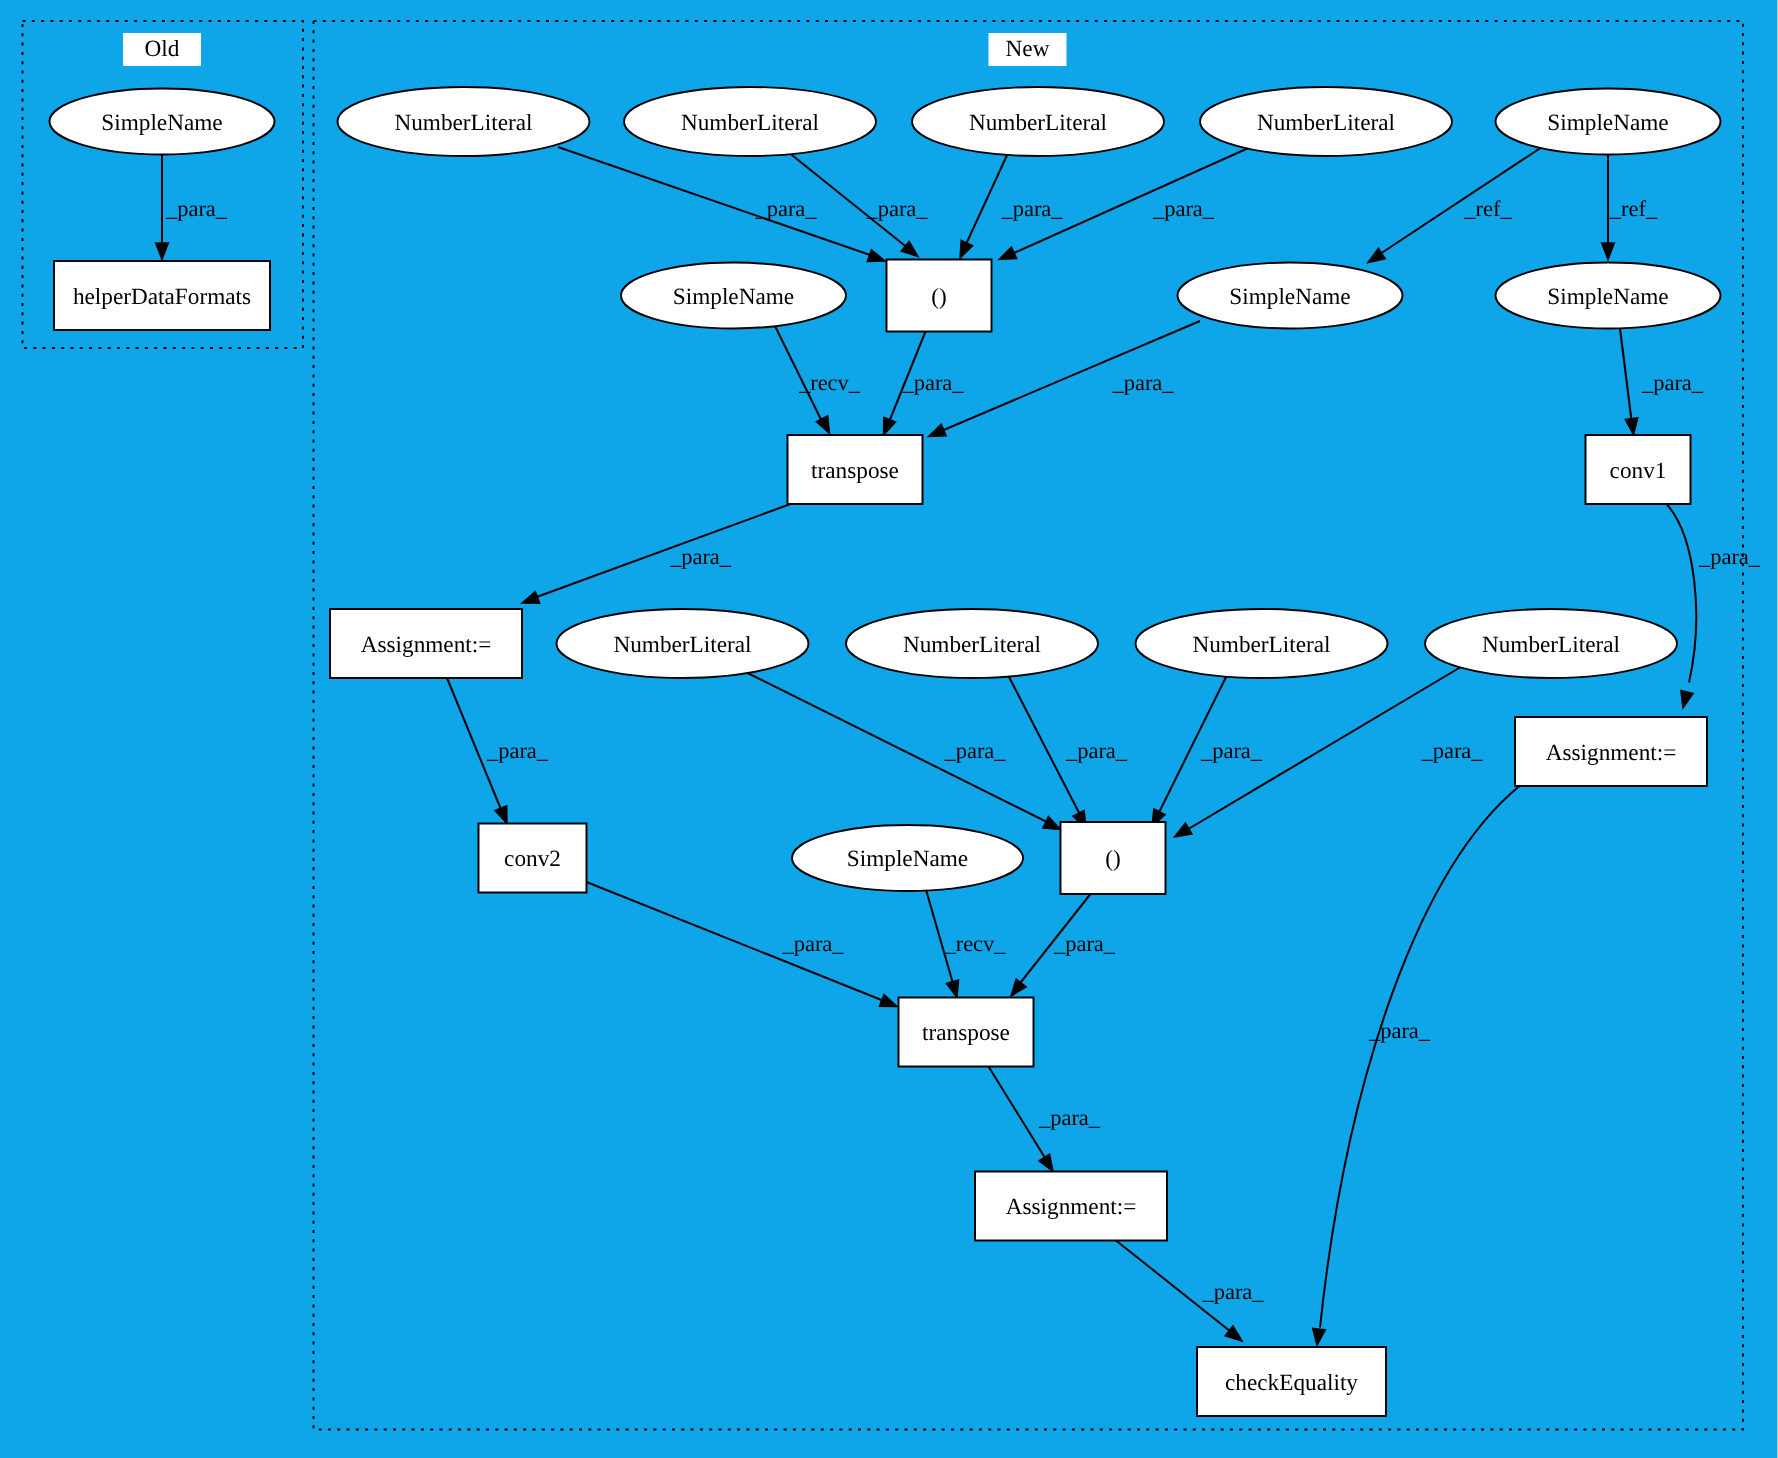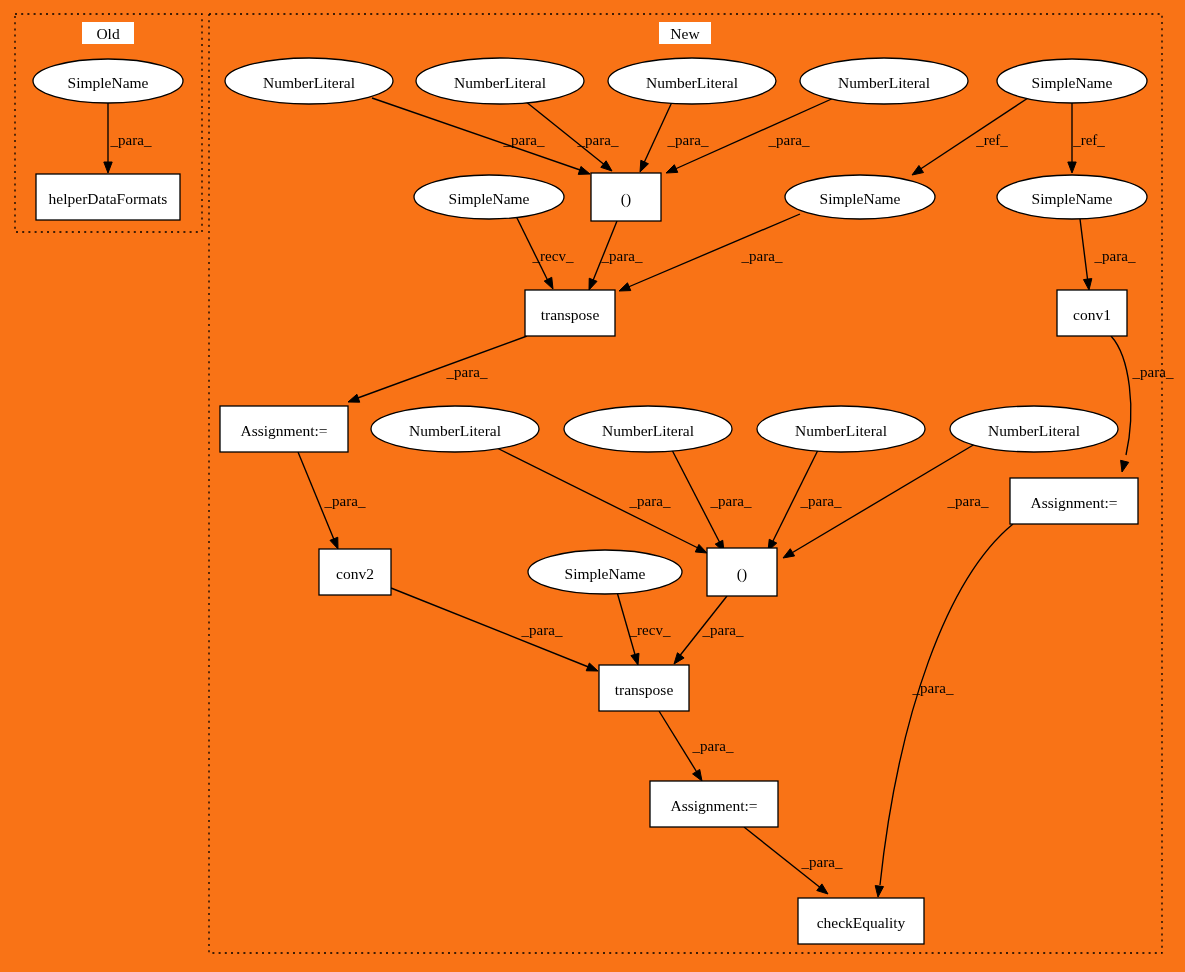--- a/index.html
+++ b/index.html
@@ -7,21 +7,21 @@
     padding: 0;
     background: #ffffff;
   }
   body {
     font-family: "Liberation Serif", "DejaVu Serif", serif;
   }
   #canvas {
     position: relative;
     width: 1185px;
     height: 972px;
-    background: #f97316;
+    background: #0ea5e9;
     overflow: hidden;
   }
   svg.graph {
     display: block;
     width: 1185px;
     height: 972px;
   }
   .node-shape {
     fill: #ffffff;
     stroke: #000000;

